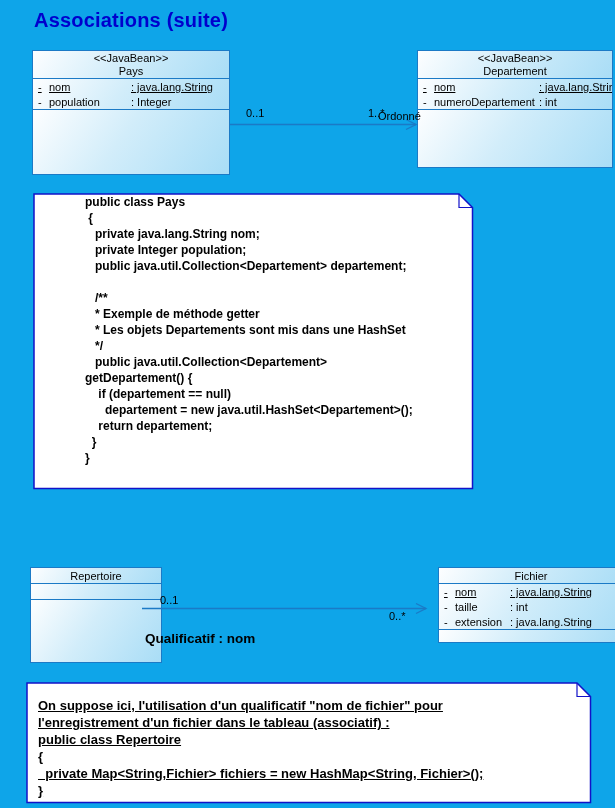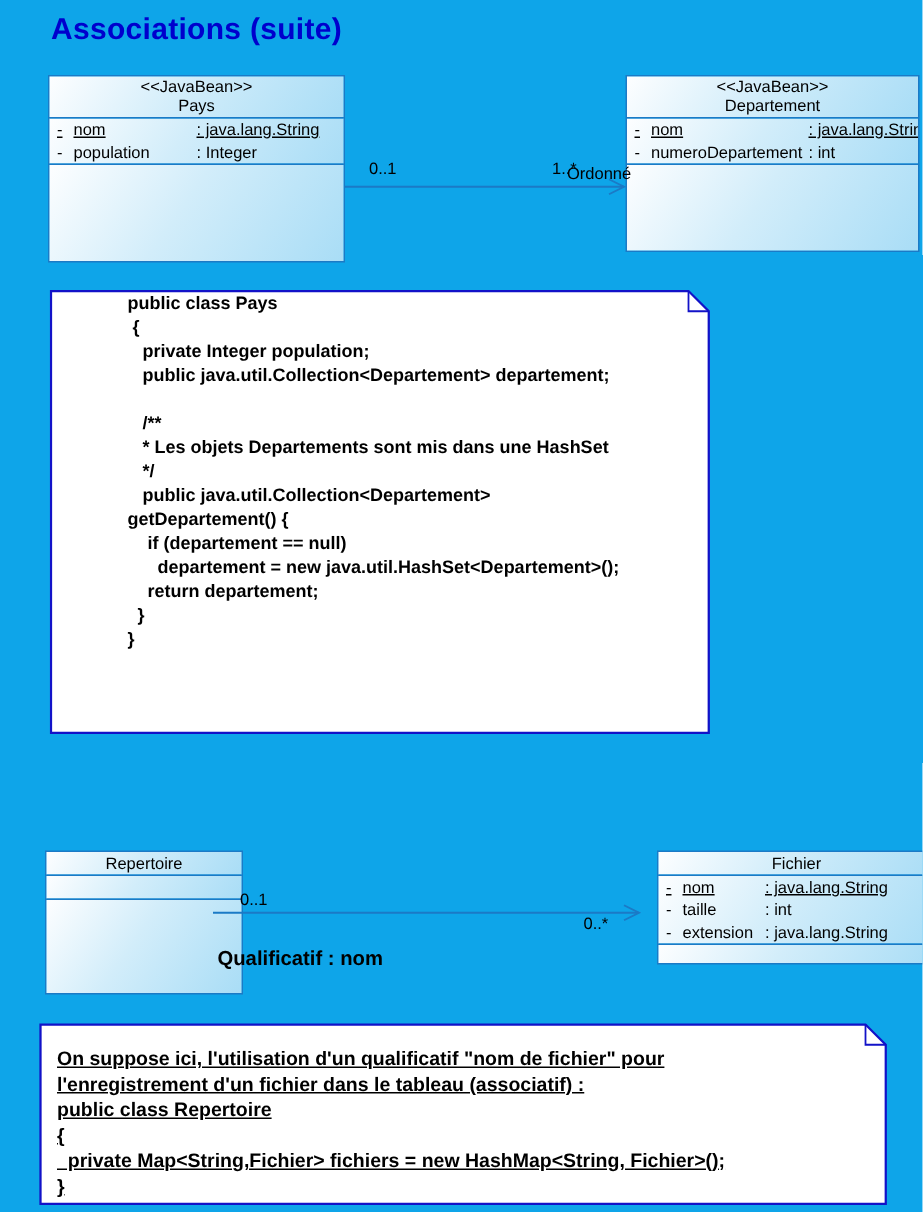--- a/index.html
+++ b/index.html
@@ -105,24 +105,26 @@
   <div class="abs mult" style="left:368px;top:107px;">1..*</div>
   <div class="abs assoc-name" style="left:354px;top:110px;margin-left:24px;">Ordonné</div>
 
   <svg class="abs" style="left:33px;top:193px;" width="441" height="297">
     <polygon points="1,1 426,1 439.5,14.5 439.5,295.5 1,295.5" fill="#ffffff" stroke="#1212c8" stroke-width="1.5"></polygon>
     <polyline points="426,1 426,14.5 439.5,14.5" fill="none" stroke="#1212c8" stroke-width="1.2"></polyline>
   </svg>
   <div class="note-text note1-text" style="left:45px;top:194px;width:420px;margin-left:40px;">
     <div class="code-line">public class Pays</div>
     <div class="code-line"> {</div>
+    <div class="code-line">   private java.lang.String nom;</div>
     <div class="code-line">   private Integer population;</div>
     <div class="code-line">   public java.util.Collection&lt;Departement&gt; departement;</div>
     <div class="code-line"></div>
     <div class="code-line">   /**</div>
+    <div class="code-line">   * Exemple de méthode getter</div>
     <div class="code-line">   * Les objets Departements sont mis dans une HashSet</div>
     <div class="code-line">   */</div>
     <div class="code-line">   public java.util.Collection&lt;Departement&gt;</div>
     <div class="code-line">getDepartement() {</div>
     <div class="code-line">    if (departement == null)</div>
     <div class="code-line">      departement = new java.util.HashSet&lt;Departement&gt;();</div>
     <div class="code-line">    return departement;</div>
     <div class="code-line">  }</div>
     <div class="code-line">}</div>
   </div>

